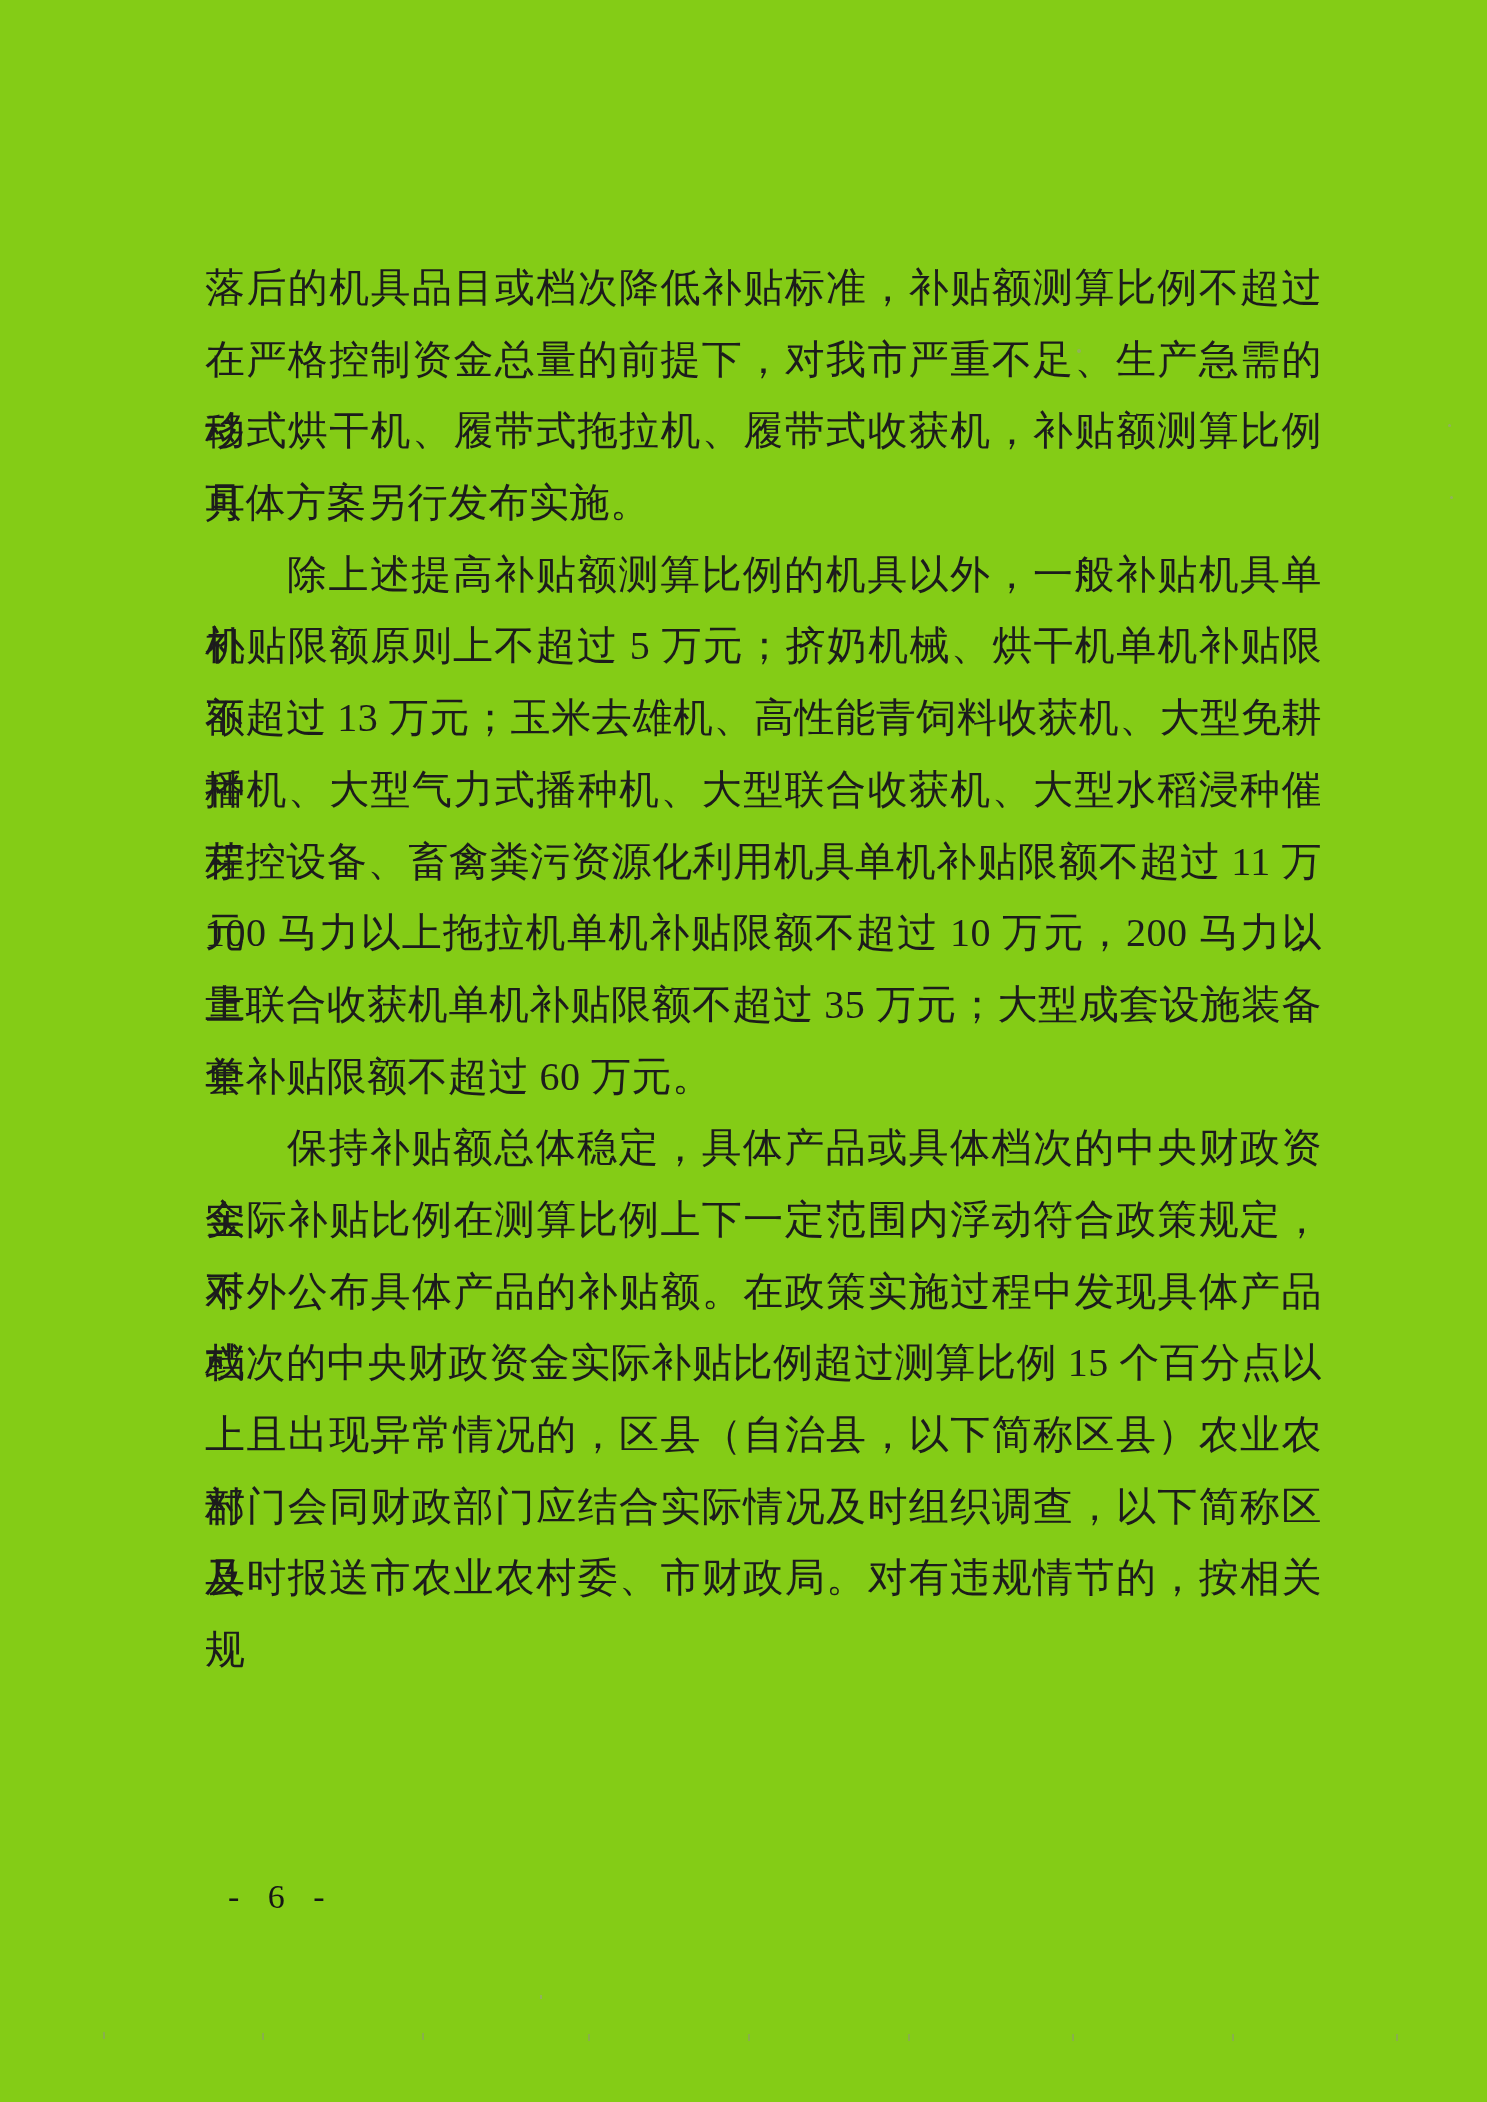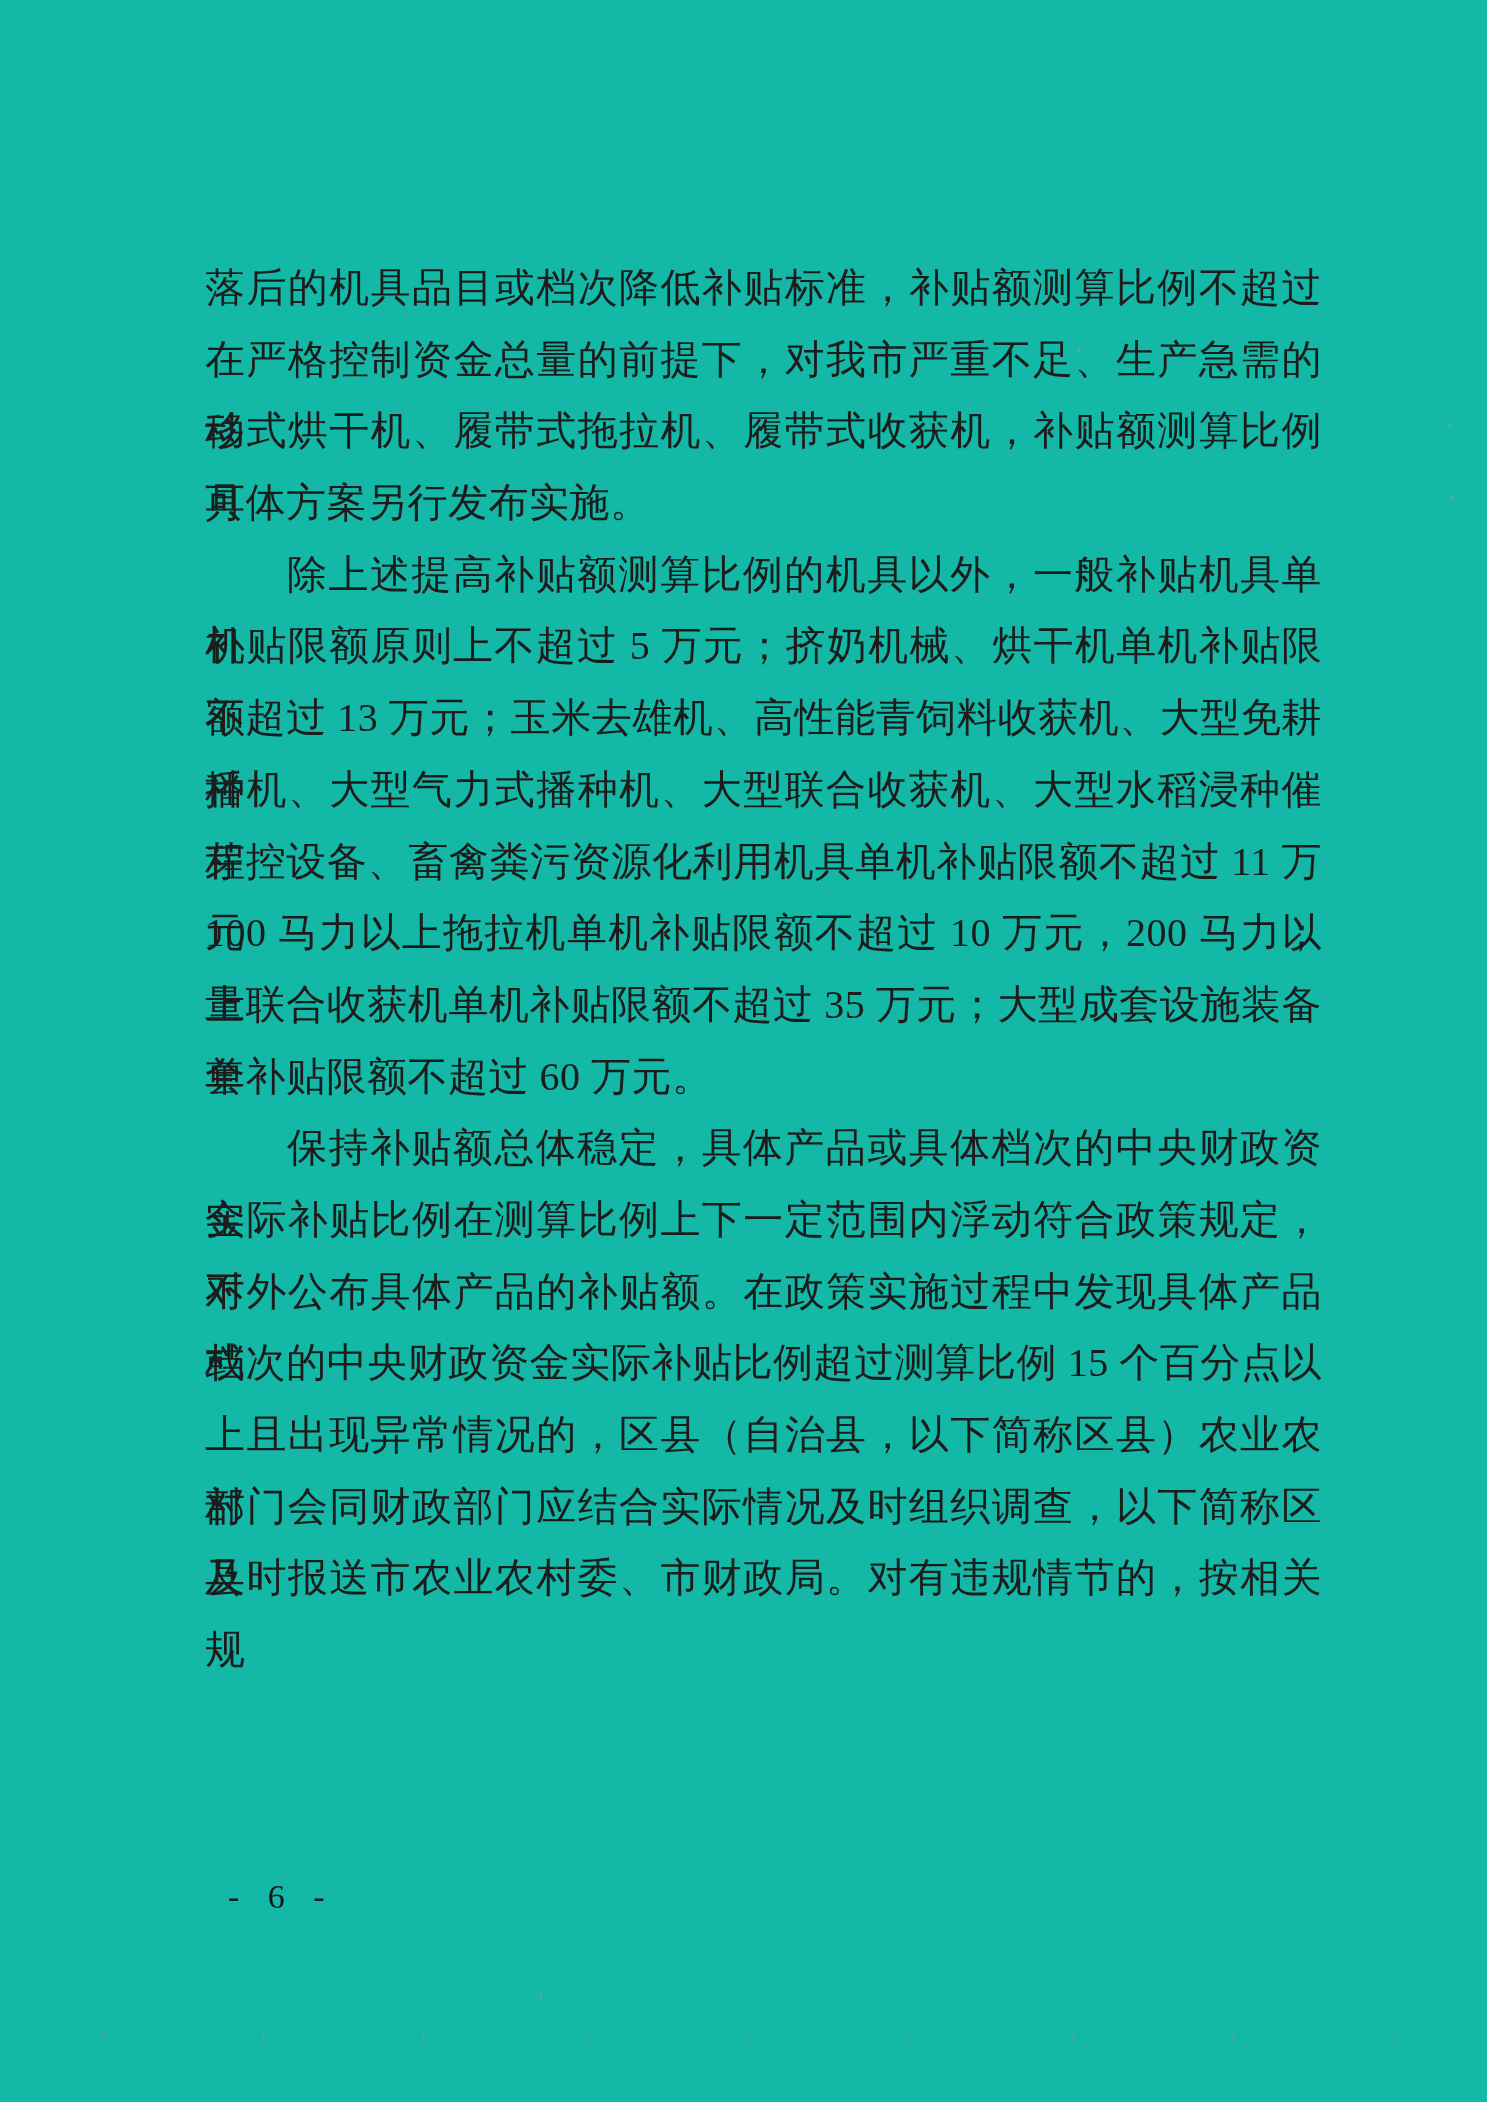--- a/index.html
+++ b/index.html
@@ -4,21 +4,21 @@
 <style>
   html, body {
     margin: 0;
     padding: 0;
     background: #ffffff;
   }
   .page {
     position: relative;
     width: 1487px;
     height: 2102px;
-    background: #14b8a6;
+    background: #84cc16;
     overflow: hidden;
     font-family: "Liberation Serif", "DejaVu Serif", serif;
   }
   .textblock {
     position: absolute;
     left: 205px;
     top: 252px;
     width: 1117px;
     color: #1c1c1c;
     font-size: 40px;

